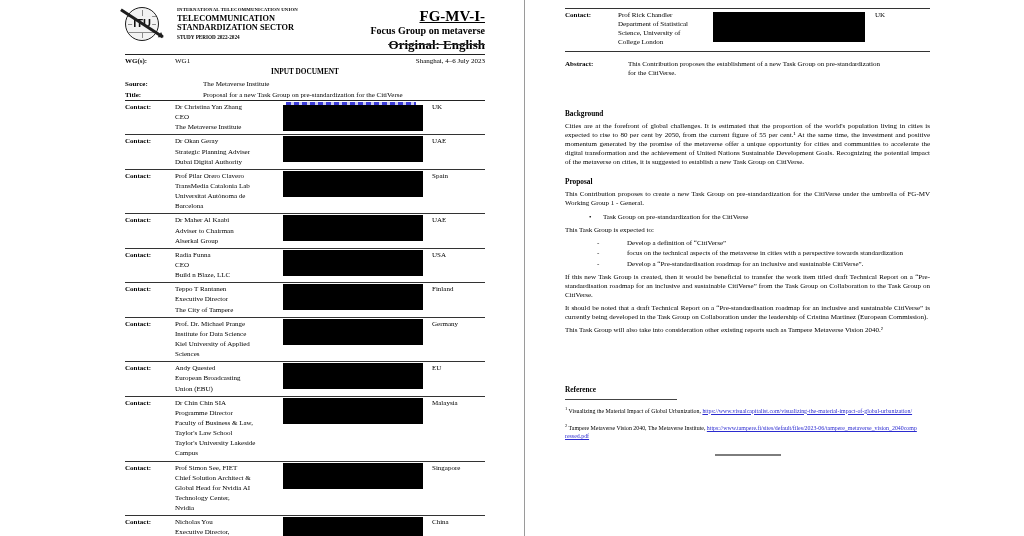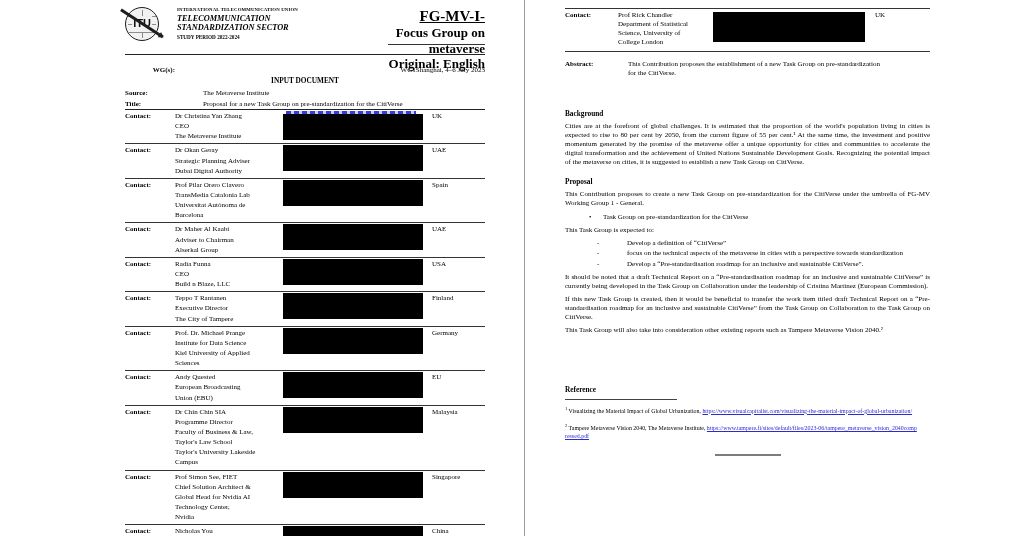--- a/index.html
+++ b/index.html
@@ -19,28 +19,28 @@
   .logo-wrap { width: 35px; position: relative; }
   .logo { width: 34px; height: 34px; border: 1.5px solid #1d1d1d; border-radius: 50%; position: relative; background: #f2f2f2; overflow: hidden; }
   .logo .lat1, .logo .lat2, .logo .lat3 { position: absolute; left: 2px; right: 2px; height: 0.8px; background: #8a8a8a; }
   .logo .lat1 { top: 8px; } .logo .lat2 { top: 16px; } .logo .lat3 { top: 24px; }
   .logo .lon { position: absolute; top: 2px; bottom: 2px; left: 16px; width: 0.8px; background: #8a8a8a; }
   .logo .itu-txt { position: absolute; top: 50%; left: 50%; transform: translate(-50%,-50%); font-family: "Liberation Sans", sans-serif; font-weight: bold; font-size: 11px; color: #111; background: #f2f2f2; padding: 0 1px; }
   .bolt { position: absolute; width: 50px; height: 2.6px; background: #1d1d1d; top: 15px; left: -8px; transform: rotate(33deg); }
   .bolt-tip { position: absolute; left: 34px; top: 26px; width: 0; height: 0; border-left: 5px solid #1d1d1d; border-top: 3px solid transparent; border-bottom: 3px solid transparent; transform: rotate(33deg); }
   .hdr-center { margin-left: 17px; width: 172px; }
   .hdr-org { font-size: 4.8px; font-weight: bold; letter-spacing: .15px; }
-  .hdr-sector { font-size: 8.3px; font-weight: bold; line-height: 1.15; font-style: italic; }
+  .hdr-sector { font-size: 8.3px; font-weight: bold; line-height: 1.15; }
   .hdr-period { font-size: 5.2px; font-weight: bold; margin-top: 1px; }
   .hdr-right { flex: 1; text-align: right; line-height: 1.2; }
   .hdr-code { font-size: 15px; font-weight: bold; text-decoration: underline; }
-  .hdr-fg { font-size: 13px; font-weight: bold; }
+  .hdr-fg { font-size: 10px; font-weight: bold; }
   .hdr-orig { font-size: 13px; font-weight: bold; }
   .hdr-right-line { position: absolute; right: 0; top: 44px; width: 97px; height: 1px; background: #333; }
-  .wg-row { display: grid; grid-template-columns: 50px 1fr auto; border-top: 1.5px solid #222; padding-top: 10px; text-align: right; }
+  .wg-row { display: grid; grid-template-columns: 50px 1fr auto; border-top: 1.5px solid #222; padding-top: 1px; }
   .bold { font-weight: bold; }
   .input-doc { text-align: center; font-weight: bold; font-size: 7.3px; margin-top: 1px; }
   .meta-row { display: grid; grid-template-columns: 50px 1fr; margin-top: 1px; gap: 28px; }
   .c-row { display: grid; grid-template-columns: 50px 108px 147px 1fr; border-top: 1px solid #333; padding: 1px 0 2px; }
   .c-row:first-child { border-top: 1.5px solid #222; }
   .c-label { font-weight: bold; }
   .c-box { background: #000; width: 140px; }
   .peek { height: 2.5px; width: 130px; margin: 0 0 0 3px; background: repeating-linear-gradient(90deg, #3b3bd8 0 5px, rgba(59,59,216,.25) 5px 8px); }
   .c-country { padding-left: 2px; }
 
@@ -294,22 +294,22 @@
         <span class="tx">Develop a definition of “CitiVerse”</span>
       </div>
       <div class="blk-dash">
         <span class="mk">-</span>
         <span class="tx">focus on the technical aspects of the metaverse in cities with a perspective towards standardization</span>
       </div>
       <div class="blk-dash">
         <span class="mk">-</span>
         <span class="tx">Develop a “Pre-standardisation roadmap for an inclusive and sustainable CitiVerse”.</span>
       </div>
+      <div class="blk-p">If this new Task Group is created, then it would be beneficial to transfer the work item titled draft Technical Report on a “Pre-standardisation roadmap for an inclusive and sustainable CitiVerse” from the Task Group on Collaboration to the Task Group on CitiVerse.</div>
       <div class="blk-p">It should be noted that a draft Technical Report on a “Pre-standardisation roadmap for an inclusive and sustainable CitiVerse” is currently being developed in the Task Group on Collaboration under the leadership of Cristina Martinez (European Commission).</div>
-      <div class="blk-p">If this new Task Group is created, then it would be beneficial to transfer the work item titled draft Technical Report on a “Pre-standardisation roadmap for an inclusive and sustainable CitiVerse” from the Task Group on Collaboration to the Task Group on CitiVerse.</div>
       <div class="blk-p">This Task Group will also take into consideration other existing reports such as Tampere Metaverse Vision 2040.²</div>
     </div>
 
   <div class="ref-section">
     <div class="blk-h">Reference</div>
     <div class="ref-sep"></div>
     <div id="footnotes">
         <div class="fn"><sup>1</sup><span> Visualizing the Material Impact of Global Urbanization, </span><a class="fn-link" style="color: rgb(43, 43, 208);">https://www.visualcapitalist.com/visualizing-the-material-impact-of-global-urbanization/</a></div>
         <div class="fn"><sup>2</sup><span> Tampere Metaverse Vision 2040, The Metaverse Institute, </span><a class="fn-link" style="color: rgb(43, 43, 208);">https://www.tampere.fi/sites/default/files/2023-06/tampere_metaverse_vision_2040compressed.pdf</a></div>
       </div>

